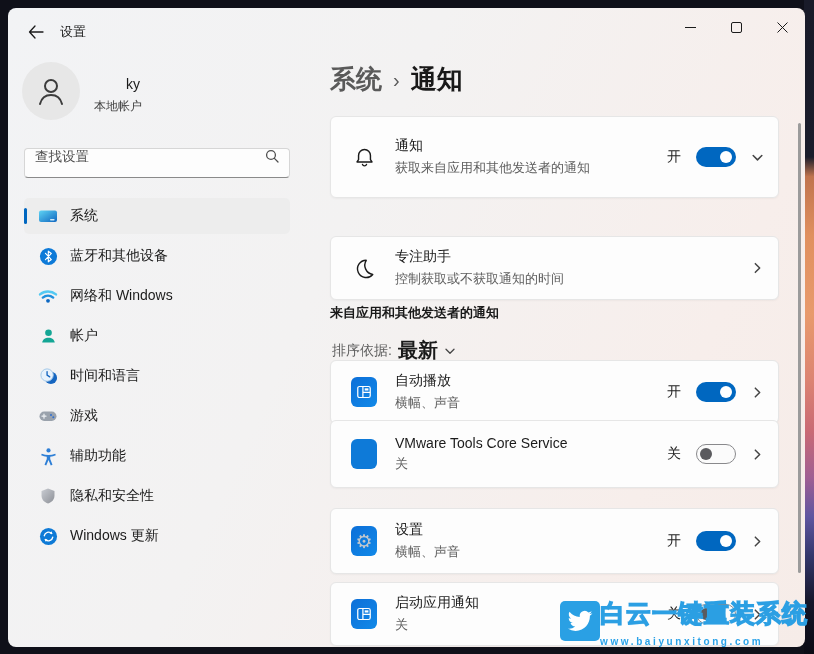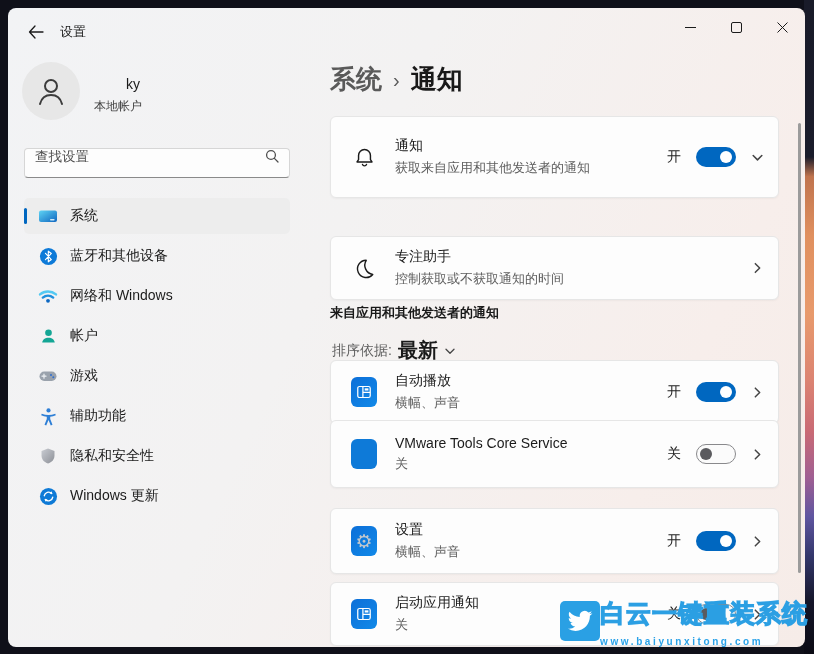--- a/index.html
+++ b/index.html
@@ -186,20 +186,31 @@
 
         <span class="nav-ico">
           <svg width="19" height="19" viewBox="0 0 20 20">
               <circle cx="10" cy="6" r="3.5" fill="#14a695"></circle>
               <path d="M10 11.2c-3.7 0-6.3 2.1-6.6 5.1h13.2c-.3-3-2.9-5.1-6.6-5.1z" fill="#14a695"></path>
             </svg>
         </span>
         <span class="nav-label">帐户</span>
       </div>
 
+      <div class="nav-item">
+
+        <span class="nav-ico">
+          <svg width="19" height="19" viewBox="0 0 20 20">
+              <circle cx="12.5" cy="11.5" r="6.5" fill="#1565c0"></circle>
+              <circle cx="8.5" cy="8.5" r="6.5" fill="#e8f2fc" stroke="#9fc6e8" stroke-width="1"></circle>
+              <path d="M8.5 4.8 V8.5 L11.3 10.4" fill="none" stroke="#1565c0" stroke-width="1.4" stroke-linecap="round"></path>
+            </svg>
+        </span>
+        <span class="nav-label">时间和语言</span>
+      </div>
 
       <div class="nav-item">
 
         <span class="nav-ico">
           <svg width="20" height="20" viewBox="0 0 20 20">
               <rect x="1.5" y="5.5" width="17" height="9.5" rx="4.7" fill="#9aa2ac"></rect>
               <path d="M6 8.2v4M4 10.2h4" stroke="#eef1f4" stroke-width="1.2" stroke-linecap="round"></path>
               <circle cx="13" cy="9" r="1" fill="#2f6fd0"></circle>
               <circle cx="15.3" cy="11.3" r="1" fill="#2f6fd0"></circle>
             </svg>

